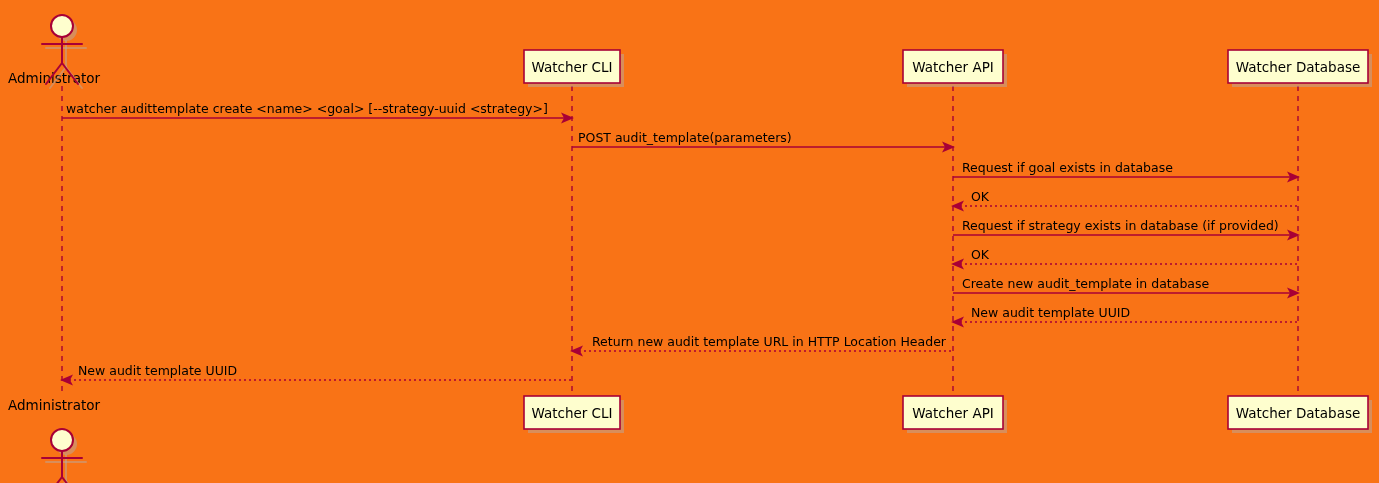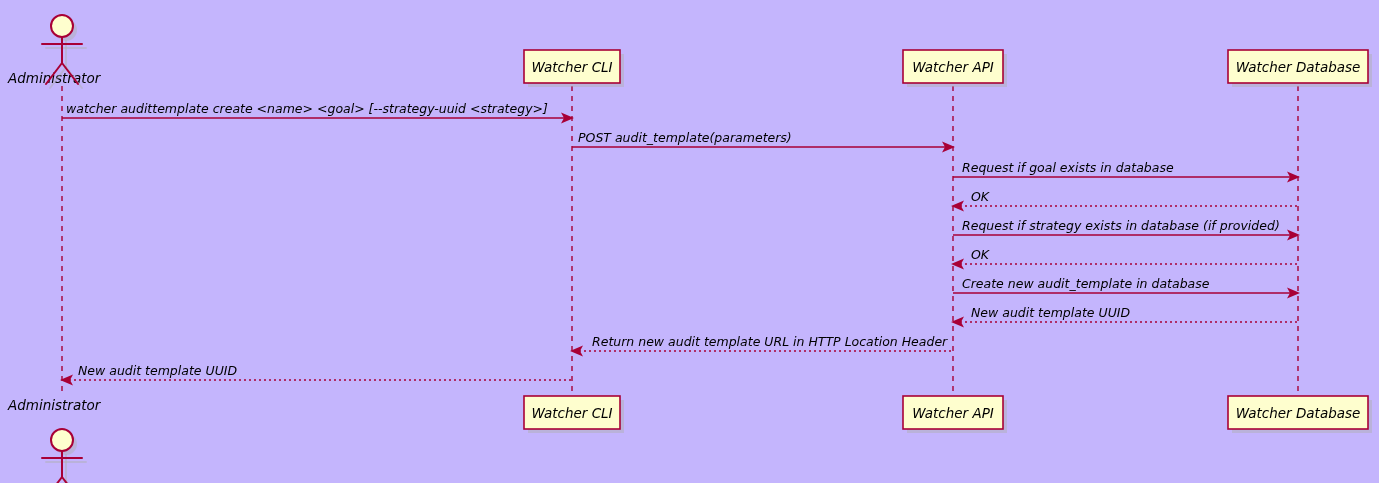--- a/index.html
+++ b/index.html
@@ -8,22 +8,21 @@
     background: #FFFFFF;
   }
   body {
     font-family: "DejaVu Sans", sans-serif;
   }
   #diagram-root {
     position: relative;
     width: 1379px;
     height: 483px;
     overflow: hidden;
-    background: #c4b5fd;
-    font-style: italic;
+    background: #f97316;
   }
   #seq-svg {
     position: absolute;
     left: 0;
     top: 0;
   }
   .pt-label {
     font-family: "DejaVu Sans", sans-serif;
     font-size: 13.5px;
     fill: #000000;

